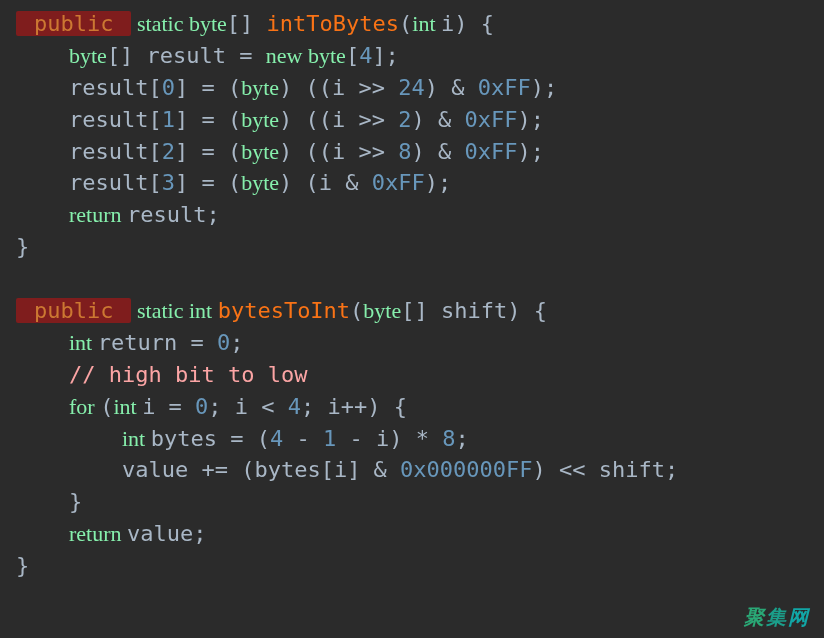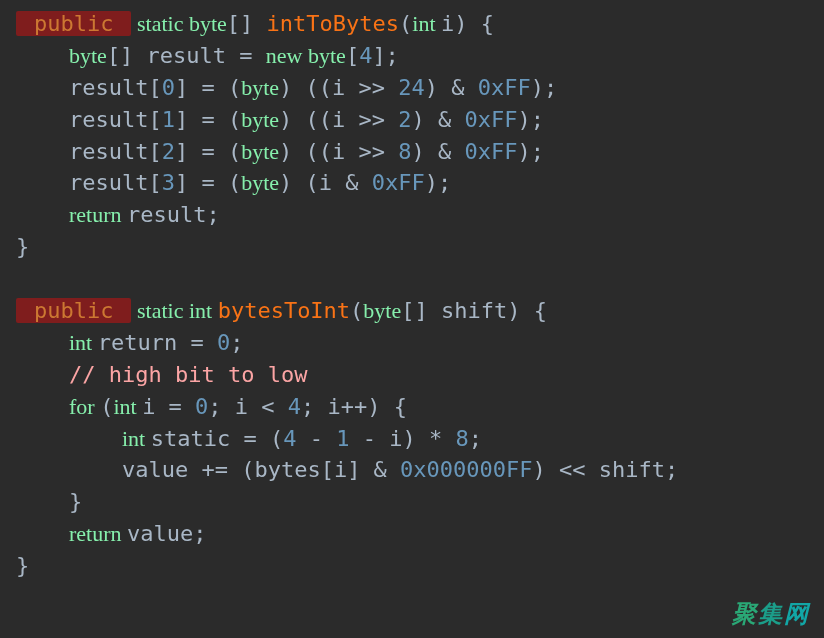--- a/index.html
+++ b/index.html
@@ -43,21 +43,21 @@
       color: #fca5a5;
     }
     .txt {
       color: #a9b7c6;
     }
     .watermark {
       position: absolute;
       bottom: 6px;
       right: 14px;
       font-family: 'Microsoft YaHei', sans-serif;
-      font-size: 24px;
+      font-size: 20px;
       font-weight: bold;
       font-style: italic;
       letter-spacing: 2px;
     }
     .wm-a { color: #2aa876; }
     .wm-b { color: #1b9e8a; }
     .wm-c { color: #12a6a6; }
   </style>
 </head>
 <body>
@@ -68,21 +68,21 @@
 <span><span class="txt">    result[</span><span class="num">1</span><span class="txt">] = (</span><span class="kw">byte</span><span class="txt">) ((i &gt;&gt; </span><span class="num">2</span><span class="txt">) &amp; </span><span class="num">0xFF</span><span class="txt">);</span></span>
 <span><span class="txt">    result[</span><span class="num">2</span><span class="txt">] = (</span><span class="kw">byte</span><span class="txt">) ((i &gt;&gt; </span><span class="num">8</span><span class="txt">) &amp; </span><span class="num">0xFF</span><span class="txt">);</span></span>
 <span><span class="txt">    result[</span><span class="num">3</span><span class="txt">] = (</span><span class="kw">byte</span><span class="txt">) (i &amp; </span><span class="num">0xFF</span><span class="txt">);</span></span>
 <span><span class="txt">    </span><span class="kw">return </span><span class="txt">result;</span></span>
 <span><span class="txt">}</span></span>
 
 <span><span class="hl-public">public</span><span class="kw"> static </span><span class="kw">int </span><span class="fn">bytesToInt</span><span class="txt">(</span><span class="kw">byte</span><span class="txt">[] shift</span><span class="txt">) {</span></span>
 <span><span class="txt">    </span><span class="kw">int </span><span class="txt">return = </span><span class="num">0</span><span class="txt">;</span></span>
 <span><span class="txt">    </span><span class="cmt">// high bit to low</span></span>
 <span><span class="txt">    </span><span class="kw">for </span><span class="txt">(</span><span class="kw">int </span><span class="txt">i = </span><span class="num">0</span><span class="txt">; i &lt; </span><span class="num">4</span><span class="txt">; i++) {</span></span>
-<span><span class="txt">        </span><span class="kw">int </span><span class="txt">static = (</span><span class="num">4</span><span class="txt"> - </span><span class="num">1</span><span class="txt"> - i) * </span><span class="num">8</span><span class="txt">;</span></span>
+<span><span class="txt">        </span><span class="kw">int </span><span class="txt">bytes = (</span><span class="num">4</span><span class="txt"> - </span><span class="num">1</span><span class="txt"> - i) * </span><span class="num">8</span><span class="txt">;</span></span>
 <span><span class="txt">        value += (bytes[i] &amp; </span><span class="num">0x000000FF</span><span class="txt">) &lt;&lt; shift;</span></span>
 <span><span class="txt">    }</span></span>
 <span><span class="txt">    </span><span class="kw">return </span><span class="txt">value;</span></span>
 <span><span class="txt">}</span></span></pre>
 
 <div class="watermark">
   <span class="wm-a">聚</span><span class="wm-b">集</span><span class="wm-c">网</span>
 </div>
 
 </body></html>

